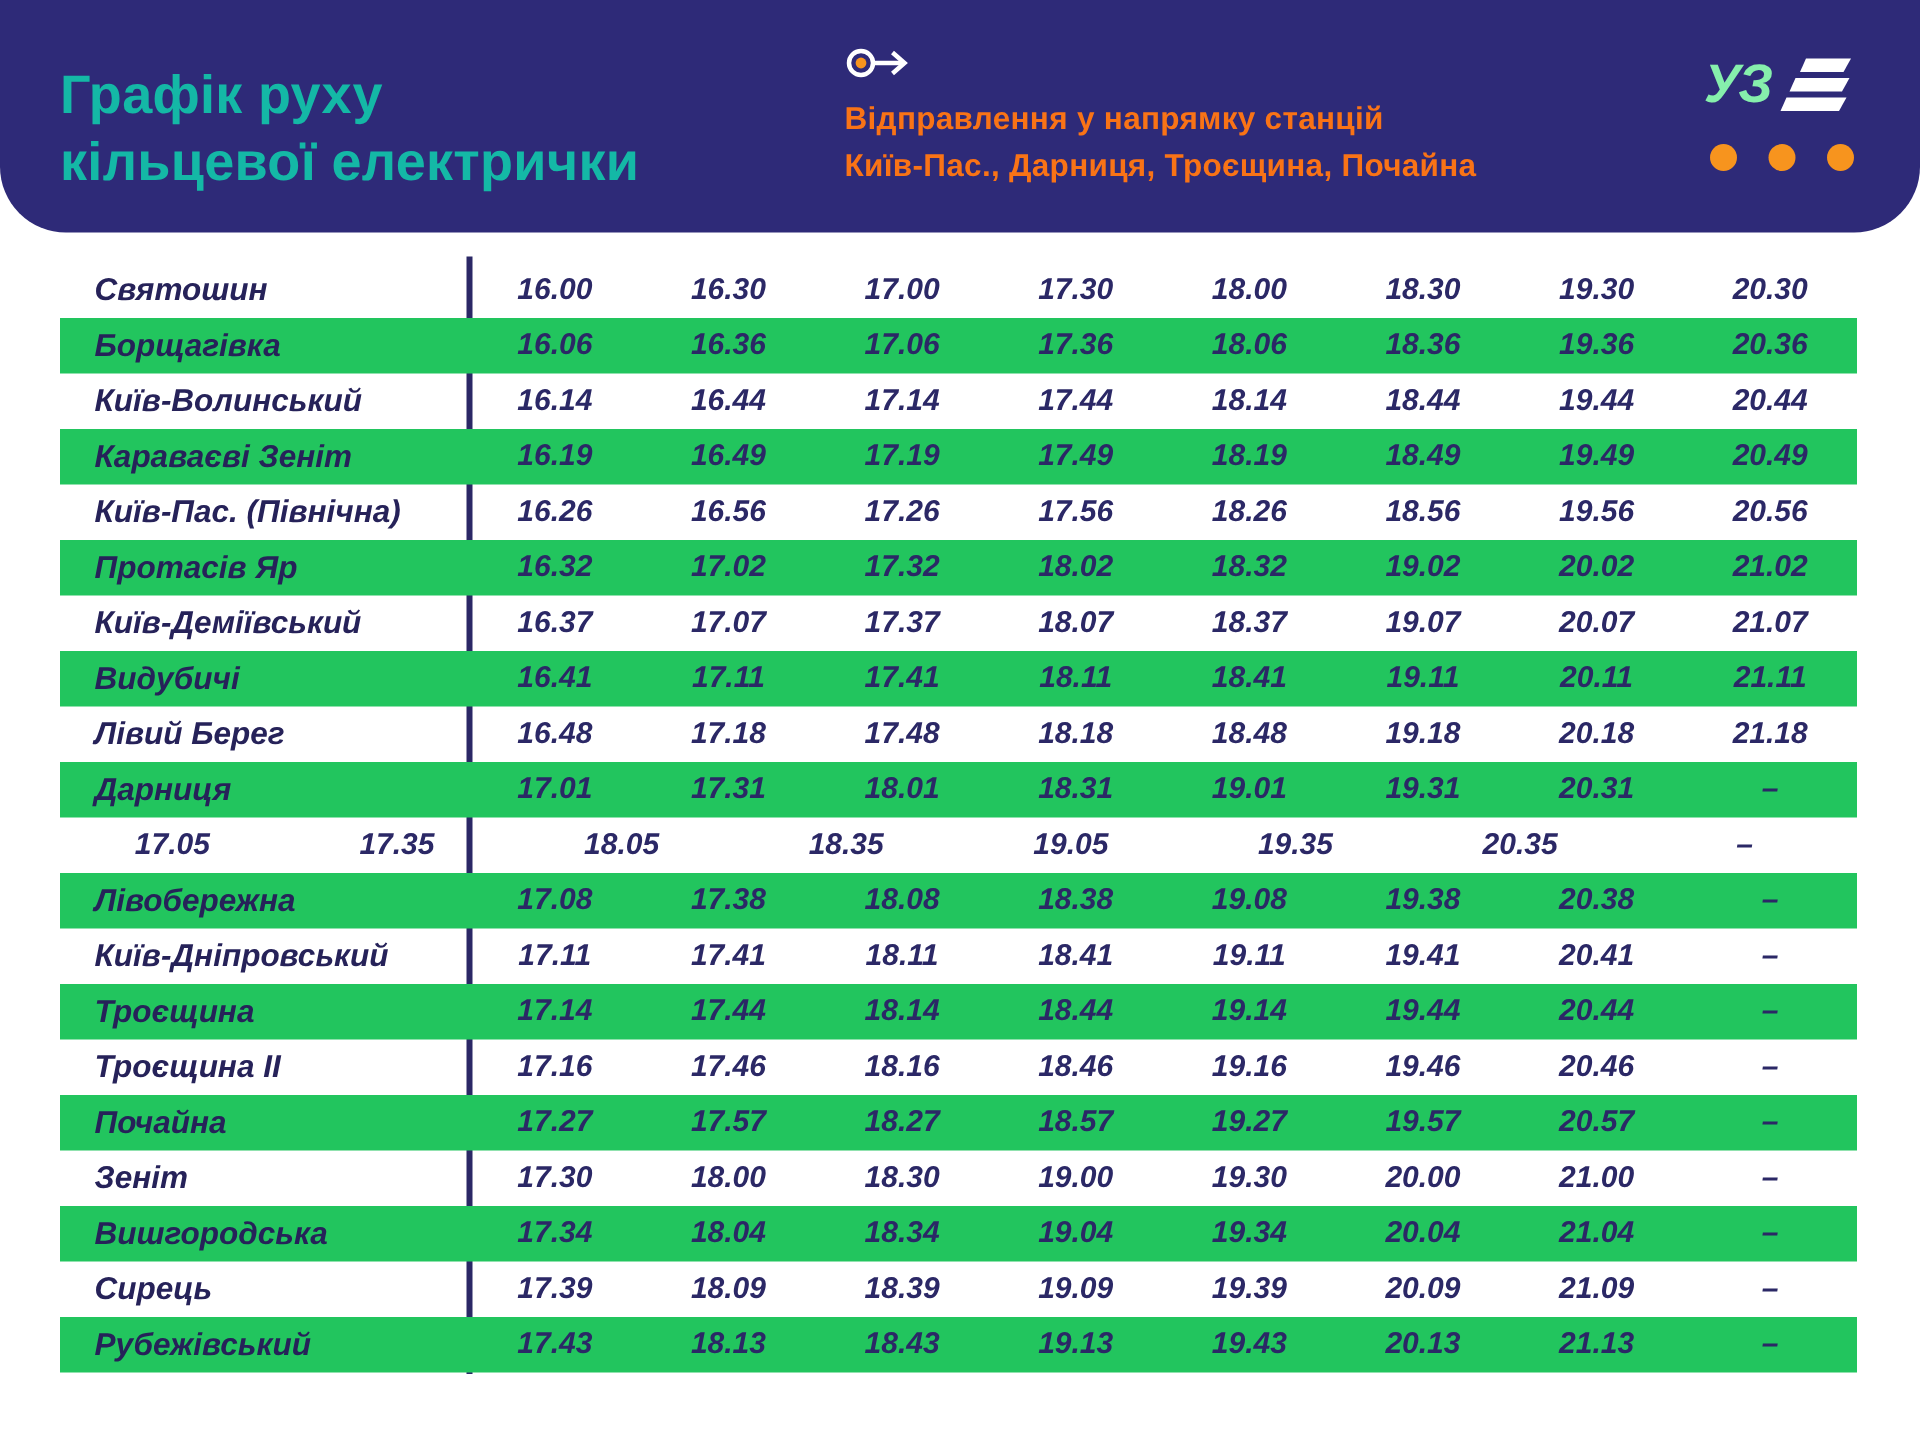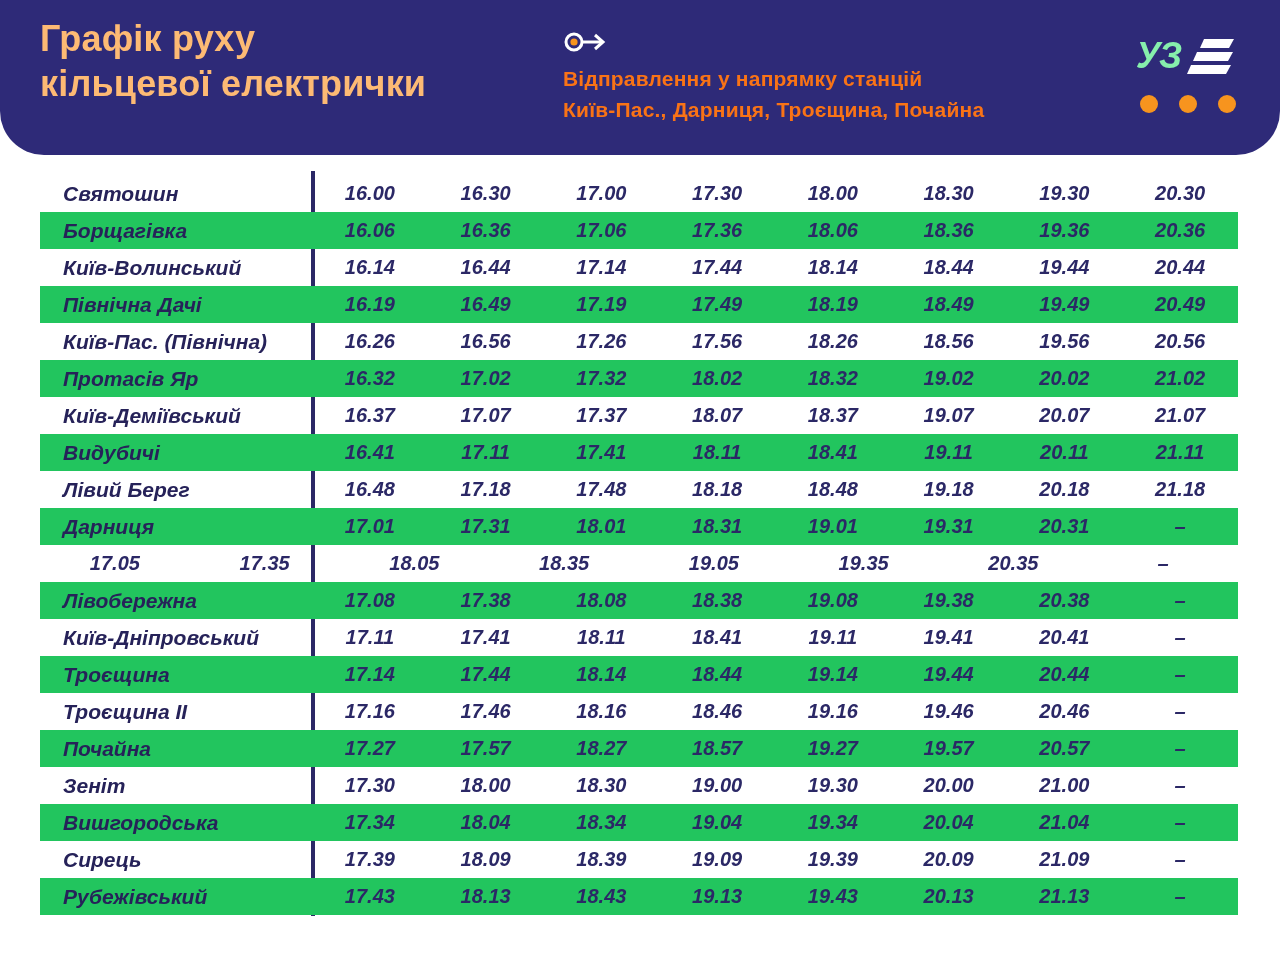--- a/index.html
+++ b/index.html
@@ -6,21 +6,21 @@
   .page{
     position:relative;width:1280px;height:960px;background:#ffffff;
     font-family:"Liberation Sans",sans-serif;overflow:hidden;
   }
   
   .banner{
     position:absolute;top:0;left:0;width:1280px;height:155px;
     background:#2e2a78;border-radius:0 0 44px 44px;
   }
   .title{
-    position:absolute;left:40px;top:16px;color:#fdba74;
+    position:absolute;left:40px;top:40px;color:#14b8a6;
     font-size:36px;font-weight:bold;line-height:45px;white-space:pre-line;
     letter-spacing:.2px;
   }
   .direction{position:absolute;left:563px;top:30px;color:#f97316;}
   .direction .icon{display:block;margin-bottom:5px;}
   .direction .text{
     font-size:21px;font-weight:bold;line-height:31px;white-space:pre-line;
     letter-spacing:.2px;
   }
   .logo{position:absolute;left:1136px;top:34px;}
@@ -120,21 +120,21 @@
         <div class="cell time">16.14</div>
         <div class="cell time">16.44</div>
         <div class="cell time">17.14</div>
         <div class="cell time">17.44</div>
         <div class="cell time">18.14</div>
         <div class="cell time">18.44</div>
         <div class="cell time">19.44</div>
         <div class="cell time">20.44</div>
       </div>
       <div class="row alt">
-        <div class="cell station">Північна Дачі</div>
+        <div class="cell station">Караваєві Зеніт</div>
         <div class="cell time">16.19</div>
         <div class="cell time">16.49</div>
         <div class="cell time">17.19</div>
         <div class="cell time">17.49</div>
         <div class="cell time">18.19</div>
         <div class="cell time">18.49</div>
         <div class="cell time">19.49</div>
         <div class="cell time">20.49</div>
       </div>
       <div class="row">

